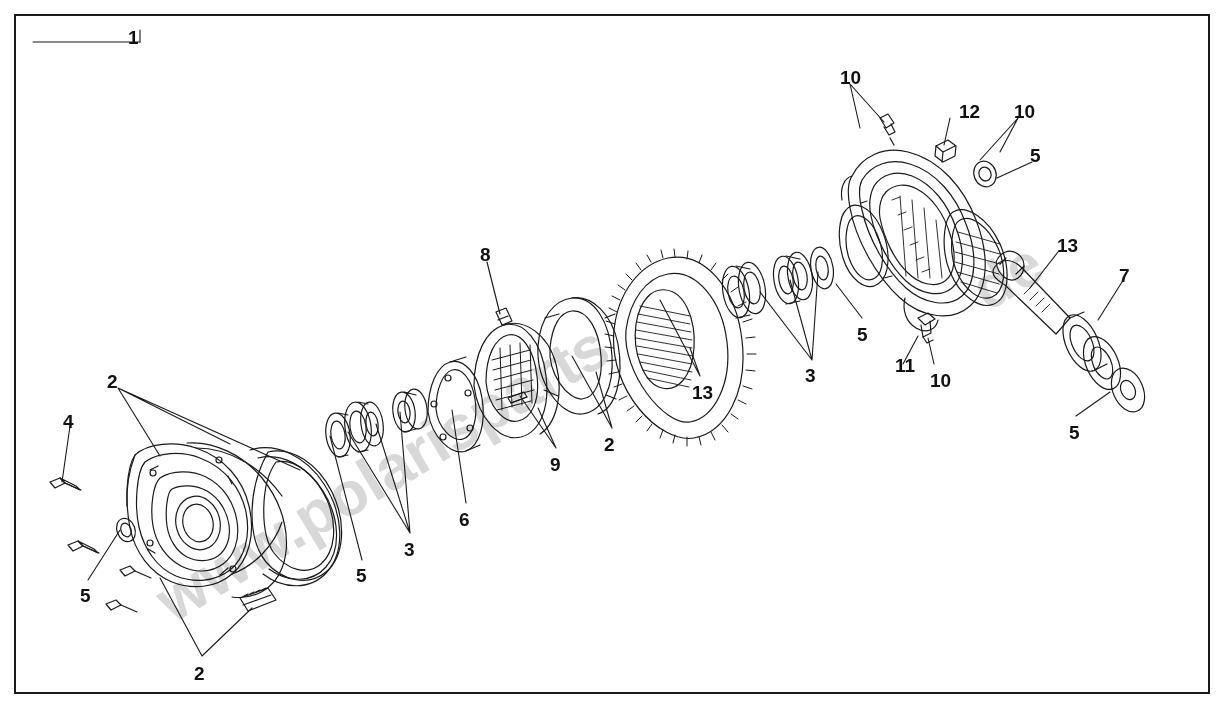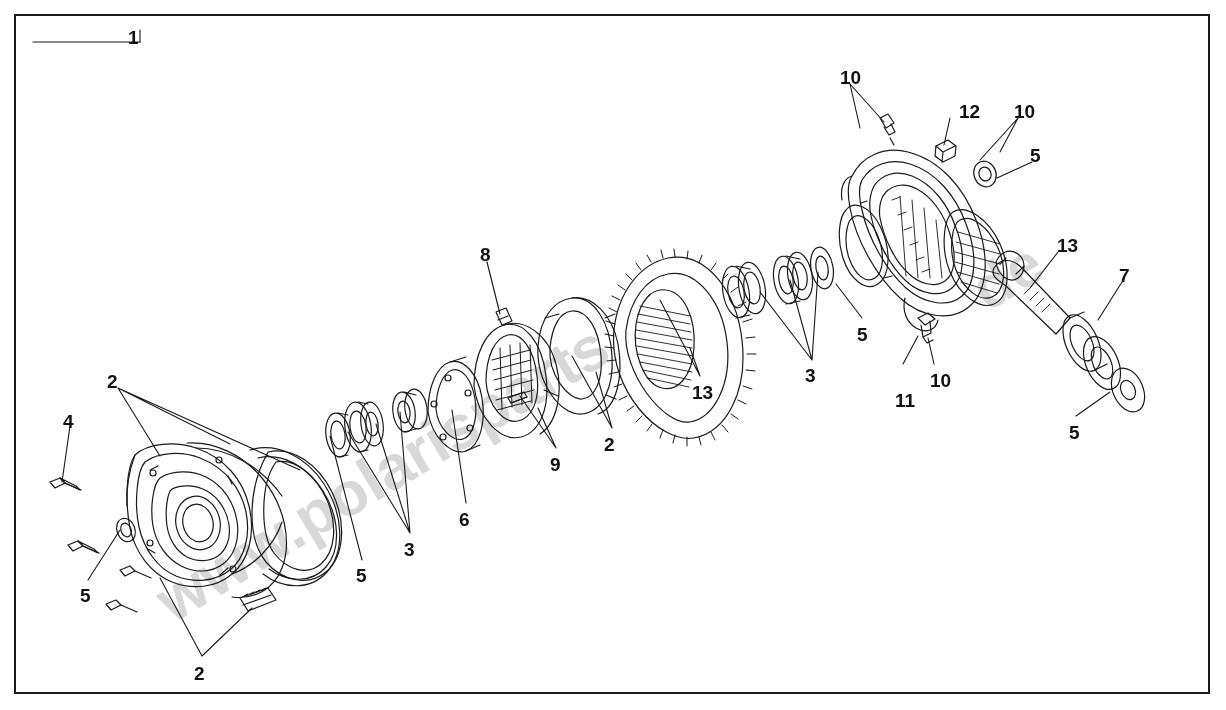--- a/index.html
+++ b/index.html
@@ -354,21 +354,21 @@
     <div class="callout" style="left:840px; top:68px;">10</div>
     <div class="callout" style="left:943px; top:102px;margin-left:16px;">12</div>
     <div class="callout" style="left:1014px; top:102px;">10</div>
     <div class="callout" style="left:1030px; top:146px;">5</div>
     <div class="callout" style="left:480px; top:245px;">8</div>
     <div class="callout" style="left:1057px; top:236px;">13</div>
     <div class="callout" style="left:1119px; top:266px;">7</div>
     <div class="callout" style="left:857px; top:325px;">5</div>
     <div class="callout" style="left:805px; top:366px;">3</div>
     <div class="callout" style="left:107px; top:372px;">2</div>
-    <div class="callout" style="left:895px; top:391px;">11</div>
+    <div class="callout" style="left:895px; top:356px;">11</div>
     <div class="callout" style="left:930px; top:371px;">10</div>
     <div class="callout" style="left:692px; top:383px;">13</div>
     <div class="callout" style="left:63px; top:412px;">4</div>
     <div class="callout" style="left:604px; top:435px;">2</div>
     <div class="callout" style="left:1069px; top:423px;">5</div>
     <div class="callout" style="left:550px; top:455px;">9</div>
     <div class="callout" style="left:459px; top:510px;">6</div>
     <div class="callout" style="left:404px; top:540px;">3</div>
     <div class="callout" style="left:356px; top:566px;">5</div>
     <div class="callout" style="left:80px; top:586px;">5</div>

